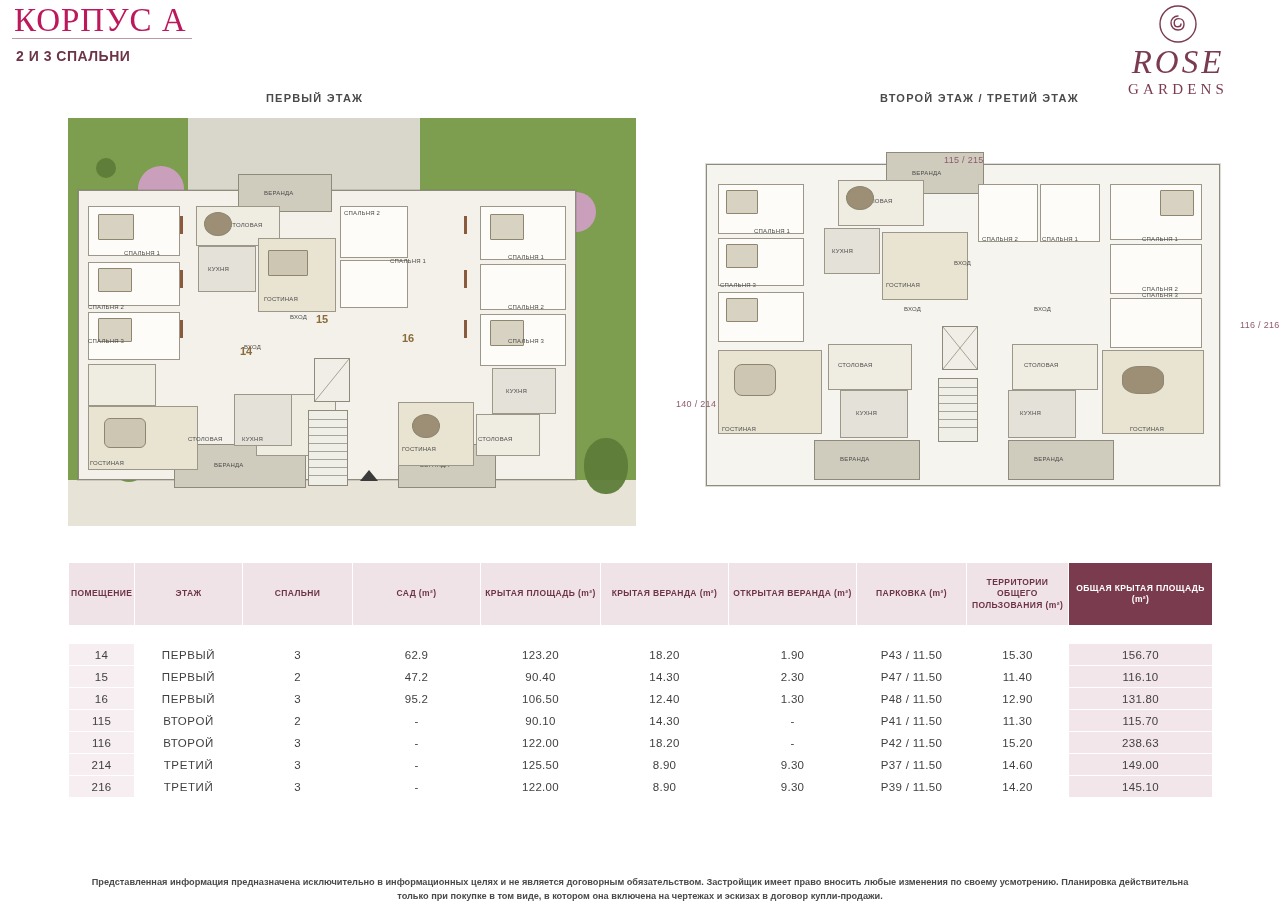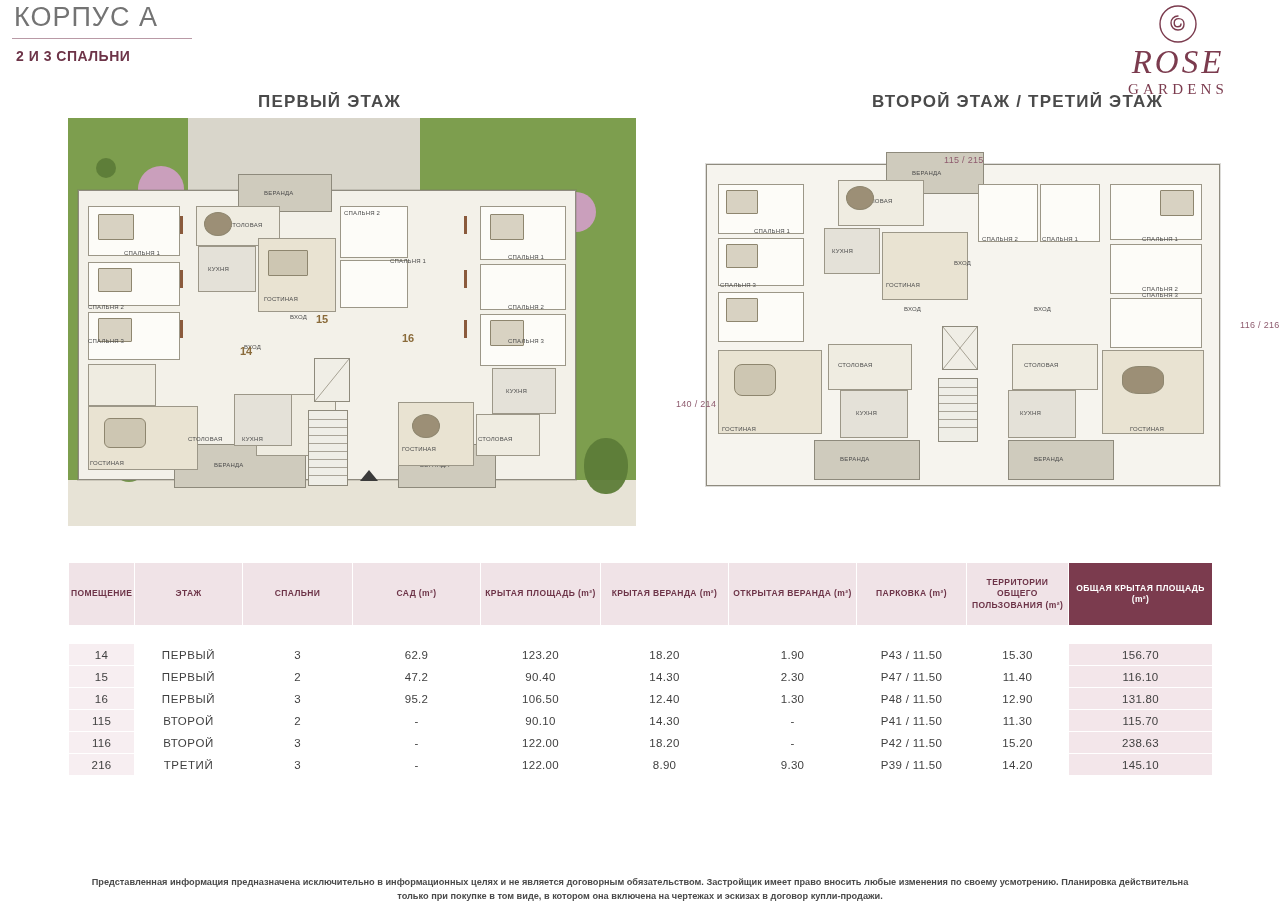--- a/index.html
+++ b/index.html
@@ -14,24 +14,24 @@
     font-family: "Liberation Sans", sans-serif;
     color: #3a3a3a;
     overflow: hidden;
   }
 
   
   .page-title {
     position: absolute;
     left: 14px;
     top: 2px;
-    font-family: Liberation Sans, sans-serif;
-    font-size: 27px;
+    font-family: Liberation Serif, serif;
+    font-size: 33px;
     letter-spacing: 1px;
-    color: #737373;
+    color: #be185d;
   }
   .page-subtitle {
     position: absolute;
     left: 16px;
     top: 48px;
     font-size: 14px;
     font-weight: bold;
     letter-spacing: 0.5px;
     color: #6d3448;
   }
@@ -68,24 +68,25 @@
   .logo-sub {
     font-family: "Liberation Serif", serif;
     font-size: 15px;
     letter-spacing: 4.2px;
     margin-top: 2px;
   }
 
   
   .floor-caption {
     position: absolute;
-    font-size: 17px;
+    font-size: 11px;
     font-weight: bold;
     letter-spacing: 1.2px;
     color: #4a4a4a;
+    margin-left: 8px;
   }
   #cap-first { left: 258px; top: 92px; }
   #cap-second { left: 872px; top: 92px; }
 
   
   .plan {
     position: absolute;
     overflow: hidden;
   }
   #plan-left {
@@ -566,20 +567,32 @@
       <td>3</td>
       <td>-</td>
       <td>122.00</td>
       <td>18.20</td>
       <td>-</td>
       <td>Р42 / 11.50</td>
       <td>15.20</td>
       <td class="last">238.63</td>
     </tr>
     <tr>
+      <td class="first">214</td>
+      <td class="floorname">ТРЕТИЙ</td>
+      <td>3</td>
+      <td>-</td>
+      <td>125.50</td>
+      <td>8.90</td>
+      <td>9.30</td>
+      <td>Р37 / 11.50</td>
+      <td>14.60</td>
+      <td class="last">149.00</td>
+    </tr>
+    <tr>
       <td class="first">216</td>
       <td class="floorname">ТРЕТИЙ</td>
       <td>3</td>
       <td>-</td>
       <td>122.00</td>
       <td>8.90</td>
       <td>9.30</td>
       <td>Р39 / 11.50</td>
       <td>14.20</td>
       <td class="last">145.10</td>

